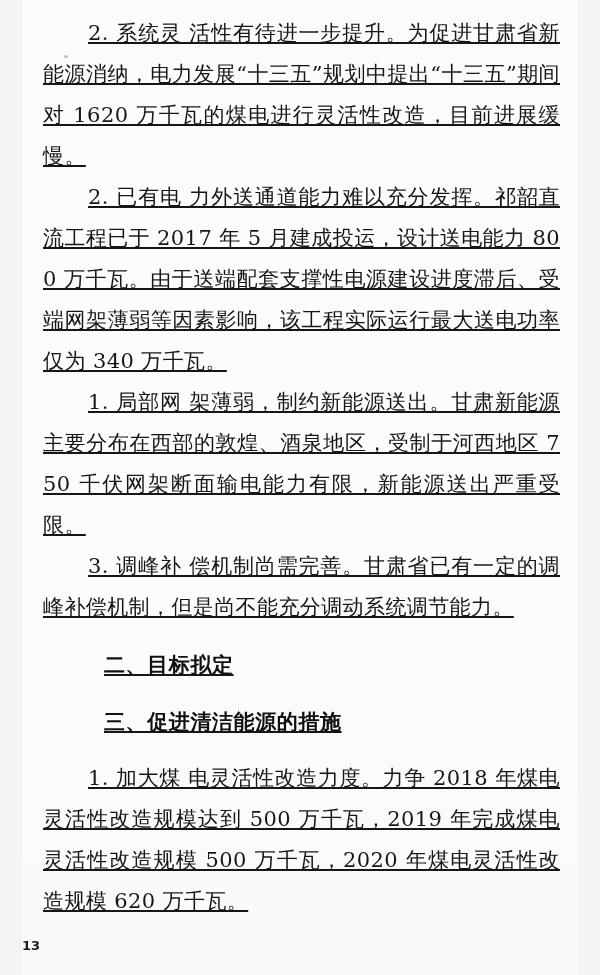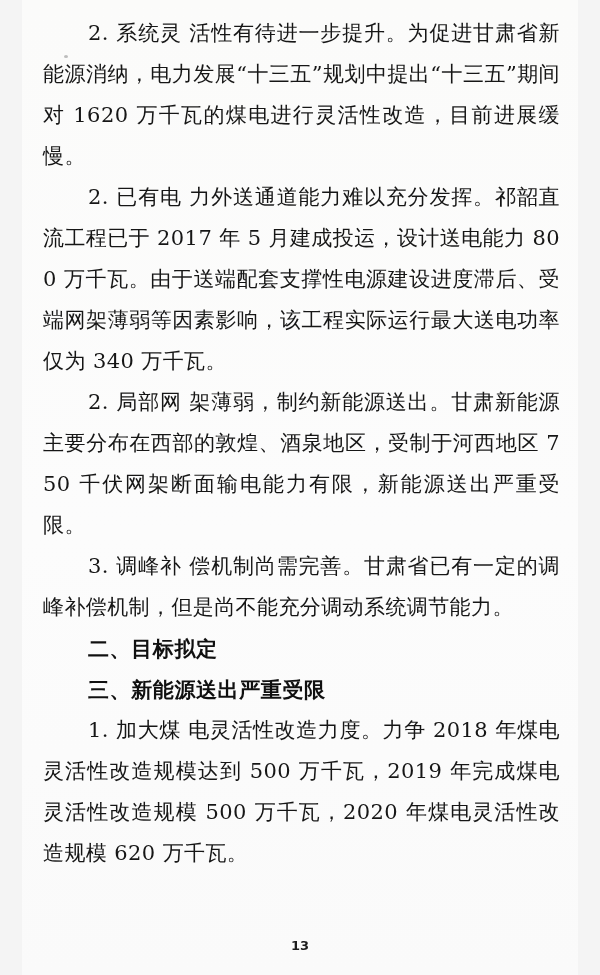--- a/index.html
+++ b/index.html
@@ -10,49 +10,50 @@
   .page {
     position: relative;
     width: 556px;
     height: 975px;
     margin: 0 auto;
     background: linear-gradient(180deg, #fbfbfa 0%, #fcfcfc 55%, #fafafa 100%);
     font-family: "DejaVu Serif", "Liberation Serif", serif;
     color: #161616;
     overflow: hidden;
     box-sizing: border-box;
+    text-decoration: underline;
   }
   .content {
     padding: 13px 18px 0 21px;
   }
   .para {
     margin: 0;
     font-size: 21px;
     line-height: 41px;
     text-align: justify;
     text-align-last: left;
     text-indent: 45px;
     word-break: break-all;
     letter-spacing: 0.4px;
   }
   .heading {
-    margin: 0;
+    margin: 16px;
     font-size: 21px;
     line-height: 41px;
     font-weight: bold;
     text-indent: 45px;
     letter-spacing: 0.6px;
     color: #101010;
   }
   .footer {
     position: absolute;
     left: 0;
     right: 0;
     top: 938px;
-    text-align: center;
+    text-align: left;
     font-family: "DejaVu Sans", "Liberation Sans", sans-serif;
     font-size: 13px;
     font-weight: bold;
     color: #1c1c1c;
   }
   
   .noise {
     position: absolute;
     background: #8a8a8a;
     border-radius: 50%;
@@ -61,24 +62,24 @@
   .noise-1 { left: 42px; top: 55px;  width: 4px; height: 3px; }
   .noise-2 { left: 558px; top: 645px; width: 3px; height: 3px; opacity: 0.4; }
 </style>
 </head>
 <body>
 
 <div class="page">
   <div class="content">
     <p class="para">2. 系统灵 活性有待进一步提升。为促进甘肃省新能源消纳，电力发展“十三五”规划中提出“十三五”期间对 1620 万千瓦的煤电进行灵活性改造，目前进展缓慢。</p>
     <p class="para">2. 已有电 力外送通道能力难以充分发挥。祁韶直流工程已于 2017 年 5 月建成投运，设计送电能力 800 万千瓦。由于送端配套支撑性电源建设进度滞后、受端网架薄弱等因素影响，该工程实际运行最大送电功率仅为 340 万千瓦。</p>
-    <p class="para">2. 局部网 架薄弱，制约新能源送出。甘肃新能源主要分布在西部的敦煌、酒泉地区，受制于河西地区 750 千伏网架断面输电能力有限，新能源送出严重受限。</p>
+    <p class="para">1. 局部网 架薄弱，制约新能源送出。甘肃新能源主要分布在西部的敦煌、酒泉地区，受制于河西地区 750 千伏网架断面输电能力有限，新能源送出严重受限。</p>
     <p class="para">3. 调峰补 偿机制尚需完善。甘肃省已有一定的调峰补偿机制，但是尚不能充分调动系统调节能力。</p>
     <p class="heading">二、目标拟定</p>
-    <p class="heading">三、新能源送出严重受限</p>
+    <p class="heading">三、促进清洁能源的措施</p>
     <p class="para">1. 加大煤 电灵活性改造力度。力争 2018 年煤电灵活性改造规模达到 500 万千瓦，2019 年完成煤电灵活性改造规模 500 万千瓦，2020 年煤电灵活性改造规模 620 万千瓦。</p>
   </div>
 
   <div class="footer">13</div>
 
   <span class="noise noise-1"></span>
   <span class="noise noise-2"></span>
 </div>
 
 </body></html>

